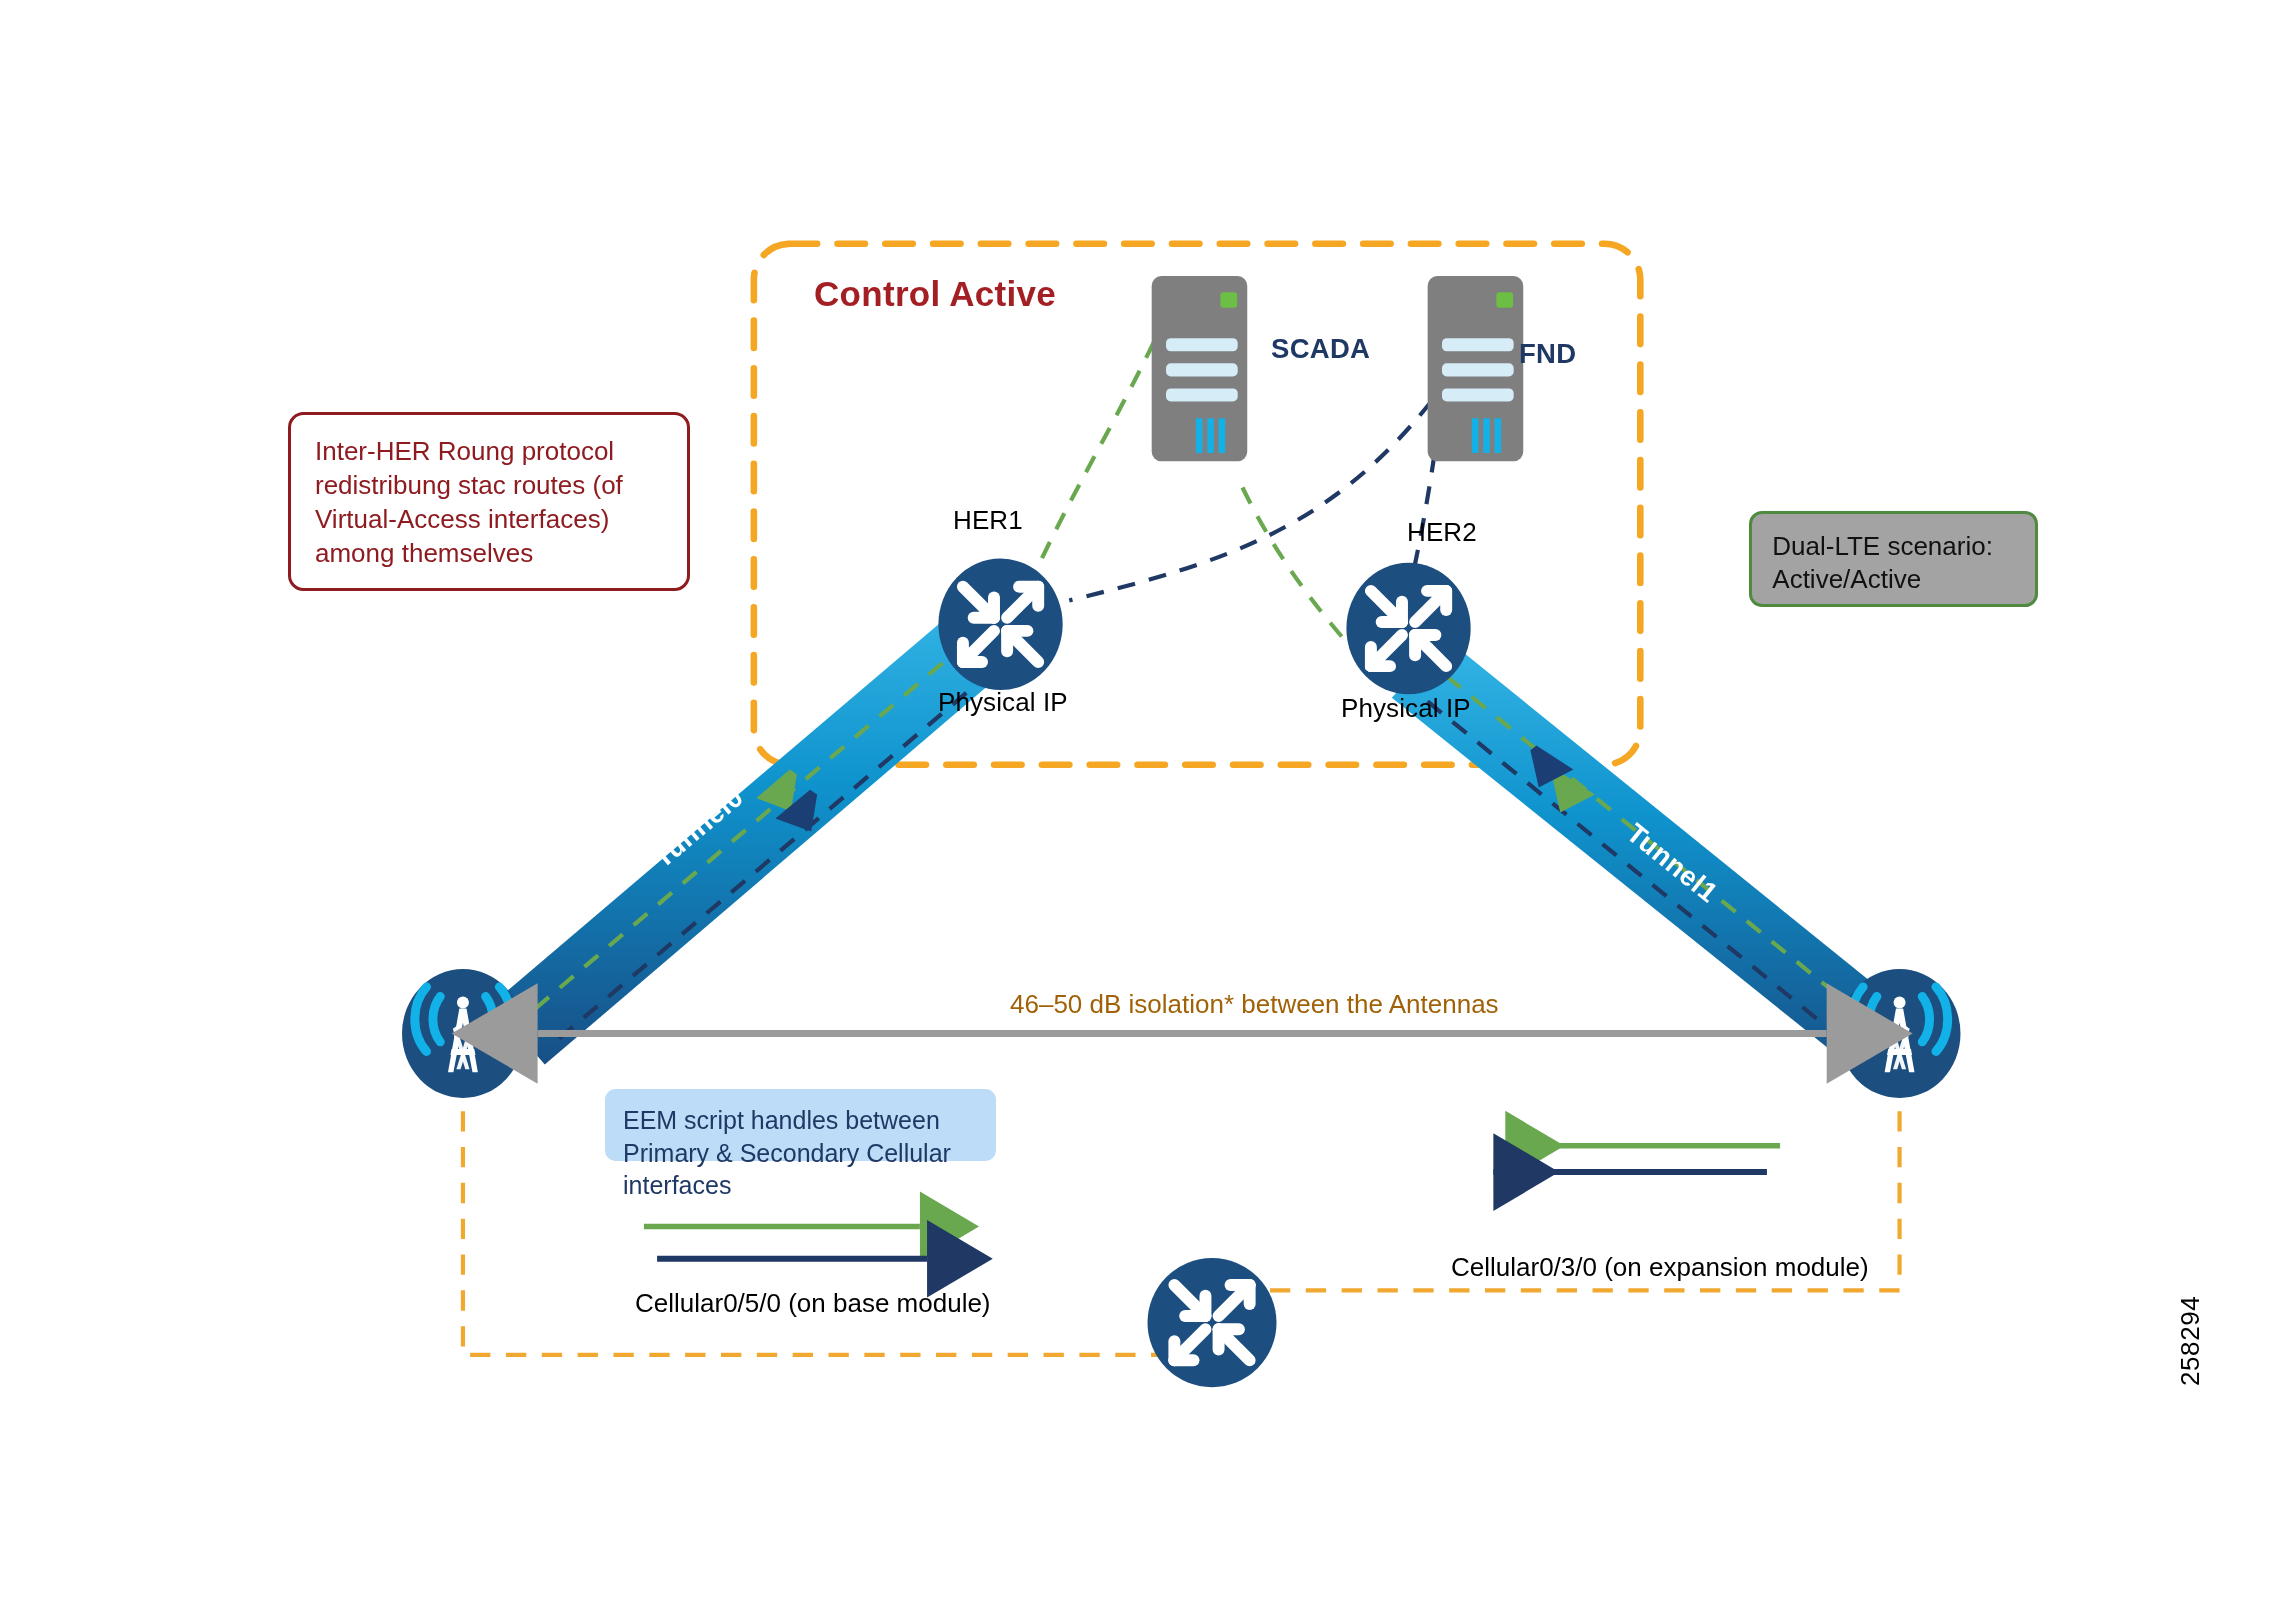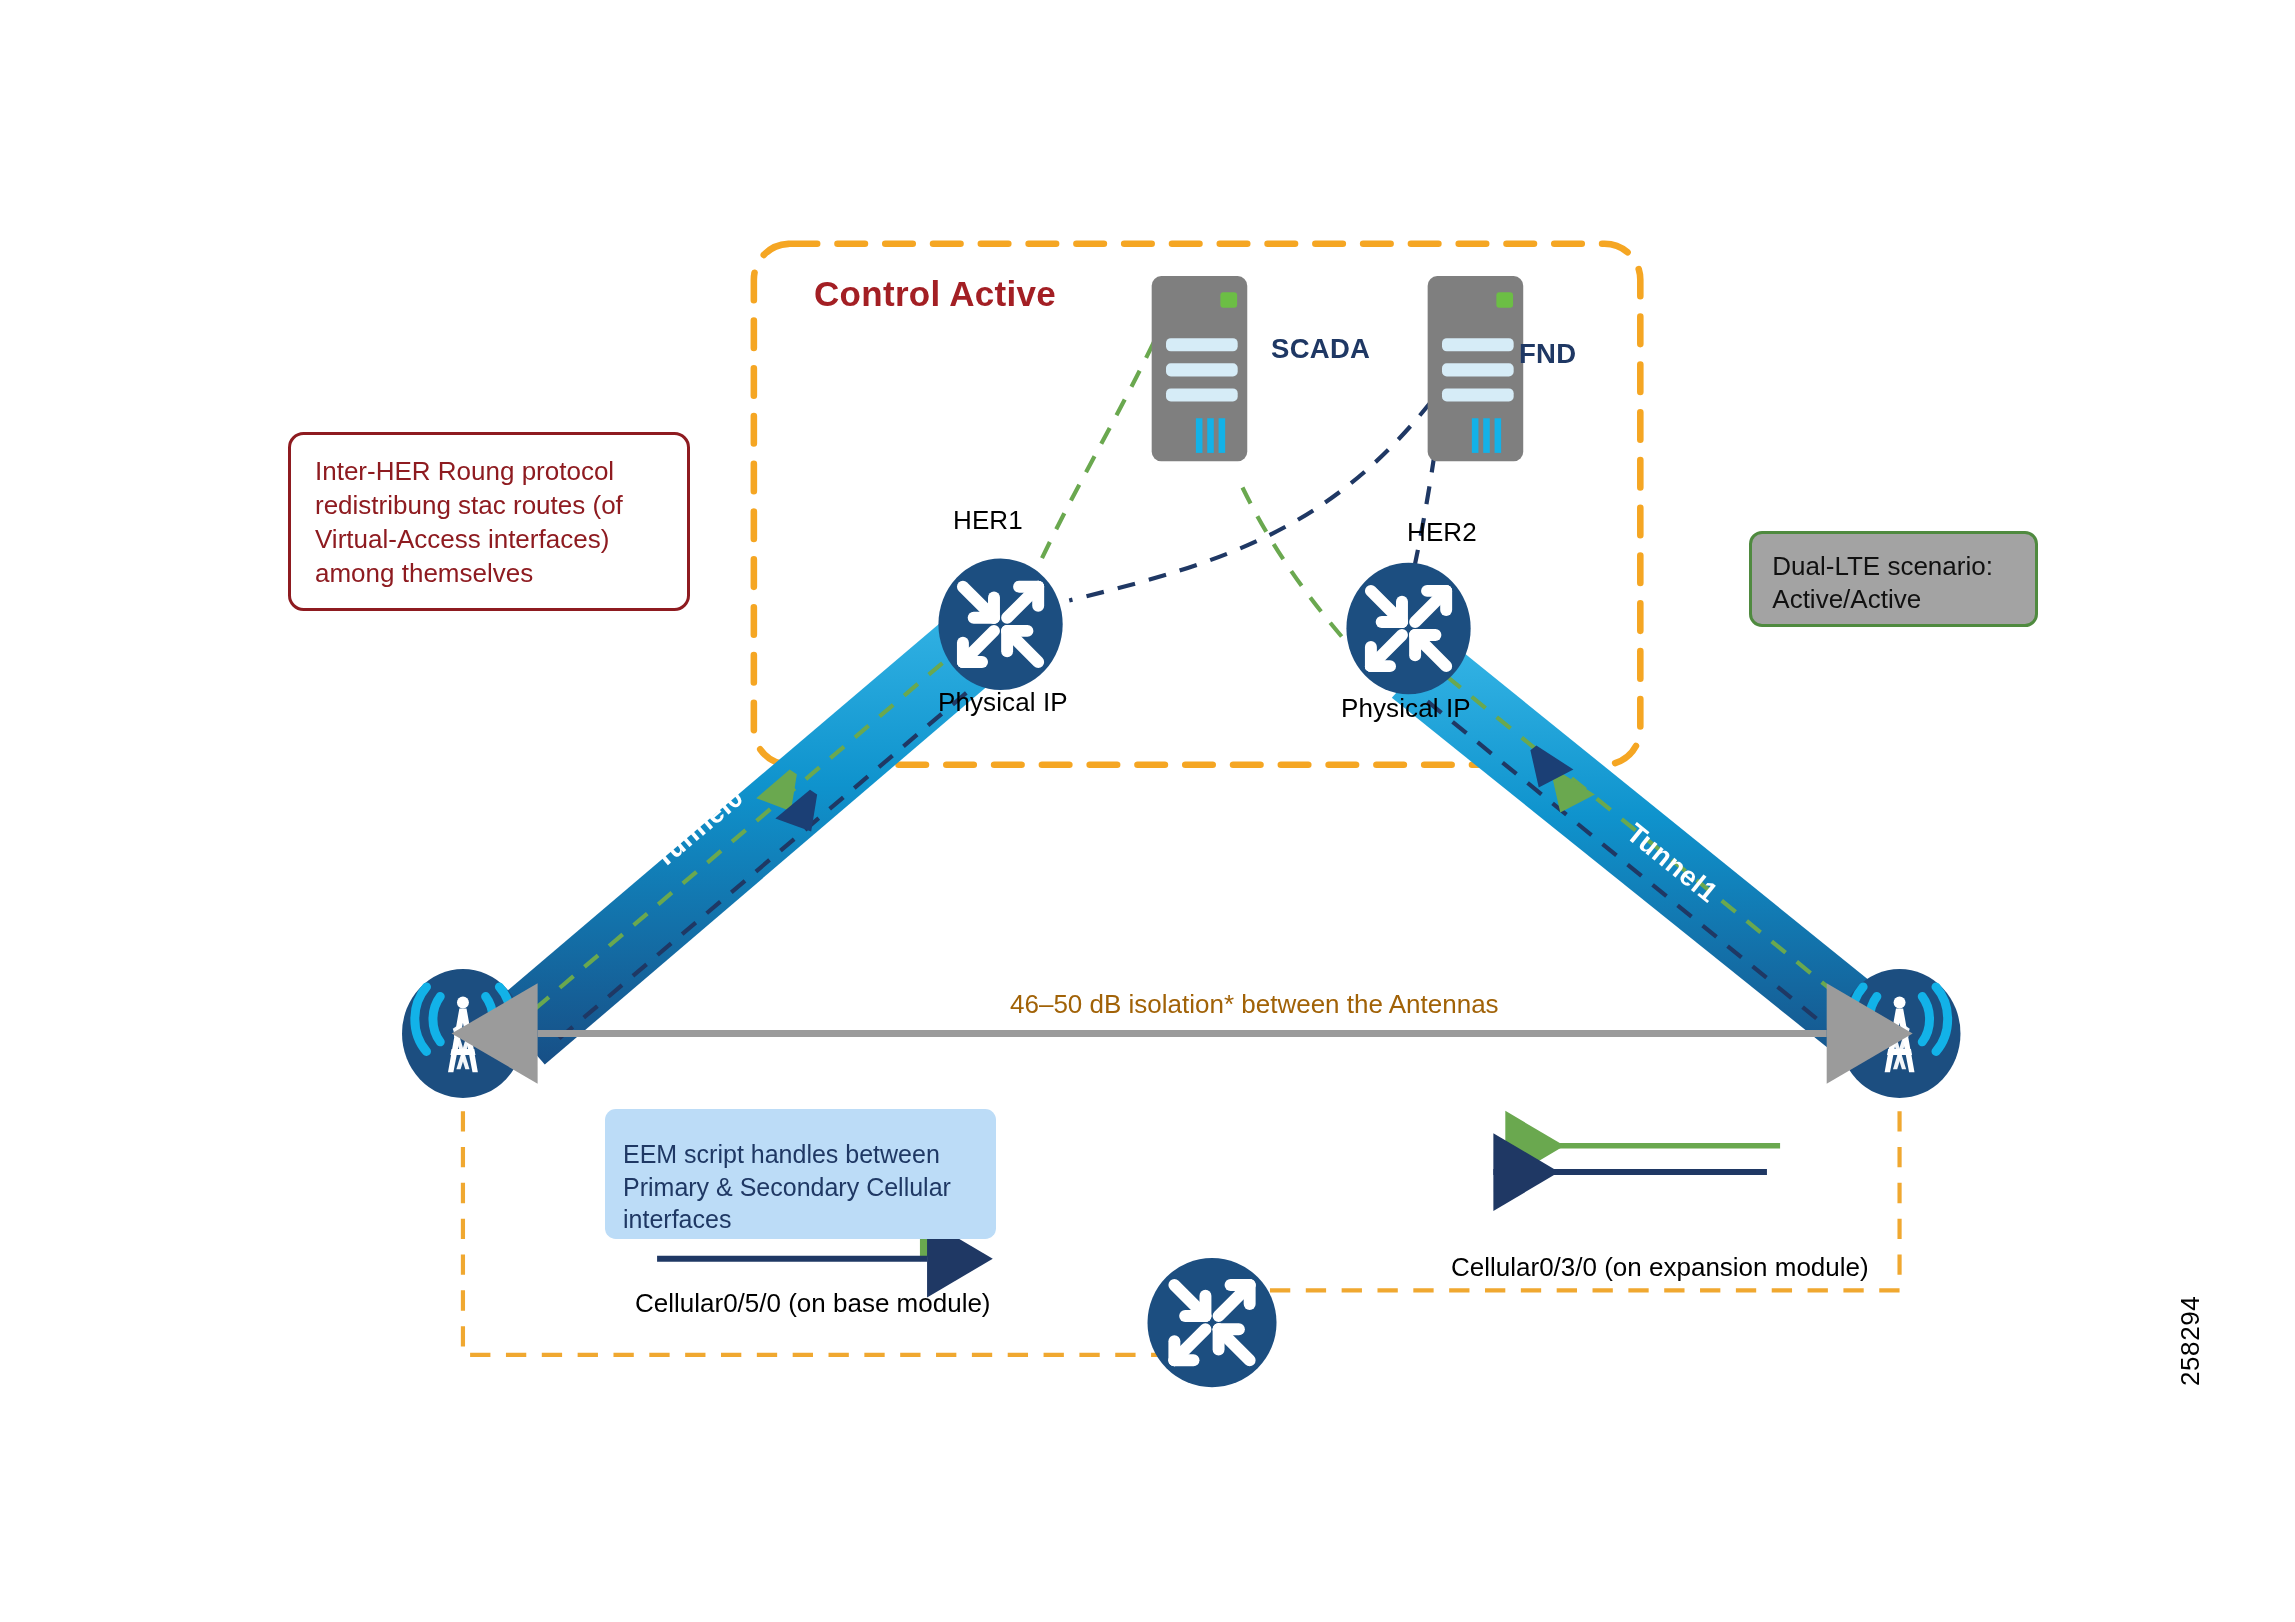--- a/index.html
+++ b/index.html
@@ -10,41 +10,41 @@
   .lbl{position:absolute;white-space:pre;}
 
   
   .node-lbl{font-size:26px;color:#000;letter-spacing:0.1px;}
   .srv-lbl{font-size:27.5px;font-weight:bold;color:#1f3864;letter-spacing:0.3px;margin-top:42px;}
 
   
   #cc-title{font-size:35px;font-weight:bold;color:#a31f24;letter-spacing:0.3px;}
 
   
-  .callout{position:absolute;box-sizing:border-box;margin-top:20px;}
+  .callout{position:absolute;box-sizing:border-box;}
   #box-interher{
     left:288px;top:412px;width:402px;height:179px;
     border:3.6px solid #8e1b20;border-radius:15.5px;background:#fff;
     padding:20.3px 24px;color:#8e1b20;font-size:26px;line-height:1.30;
   }
   #box-dual{
     left:1749px;top:511px;width:289px;height:96px;
     border:3.6px solid #4f8a3f;border-radius:13px;background:#a3a3a3;
     padding:15.5px 20.3px;color:#111;font-size:26px;line-height:1.30;
   }
   #box-wan{
     left:744px;top:891px;width:977px;height:67px;
     border:3px dashed #57a13e;border-radius:13px;background:#fff;
     display:flex;align-items:center;justify-content:center;
     color:#3d7a2a;font-size:27px;font-weight:bold;letter-spacing:0.1px;
   }
   #box-eem{
-    left:605px;top:1089px;width:391px;height:130px;
+    left:605px;top:1089px;width:391px;height:72px;
     background:#bcdcf7;border-radius:10.8px;
-    padding:29px 18px;color:#1f3864;font-size:25px;line-height:1.30;
+    padding:15px 18px;color:#1f3864;font-size:25px;line-height:1.30;
   }
 
   
   #lbl-isolation{left:1010px;top:989px;font-size:26px;color:#a16207;}
   #lbl-cell010{left:635px;top:1288px;font-size:26px;color:#000;}
   #lbl-cell030{left:1451px;top:1252px;font-size:26px;color:#000;}
   #lbl-her1{left:953px;top:505px;}
   #lbl-her2{left:1407px;top:517px;}
   #lbl-pip1{left:938px;top:687px;}
   #lbl-pip2{left:1341px;top:693px;}

